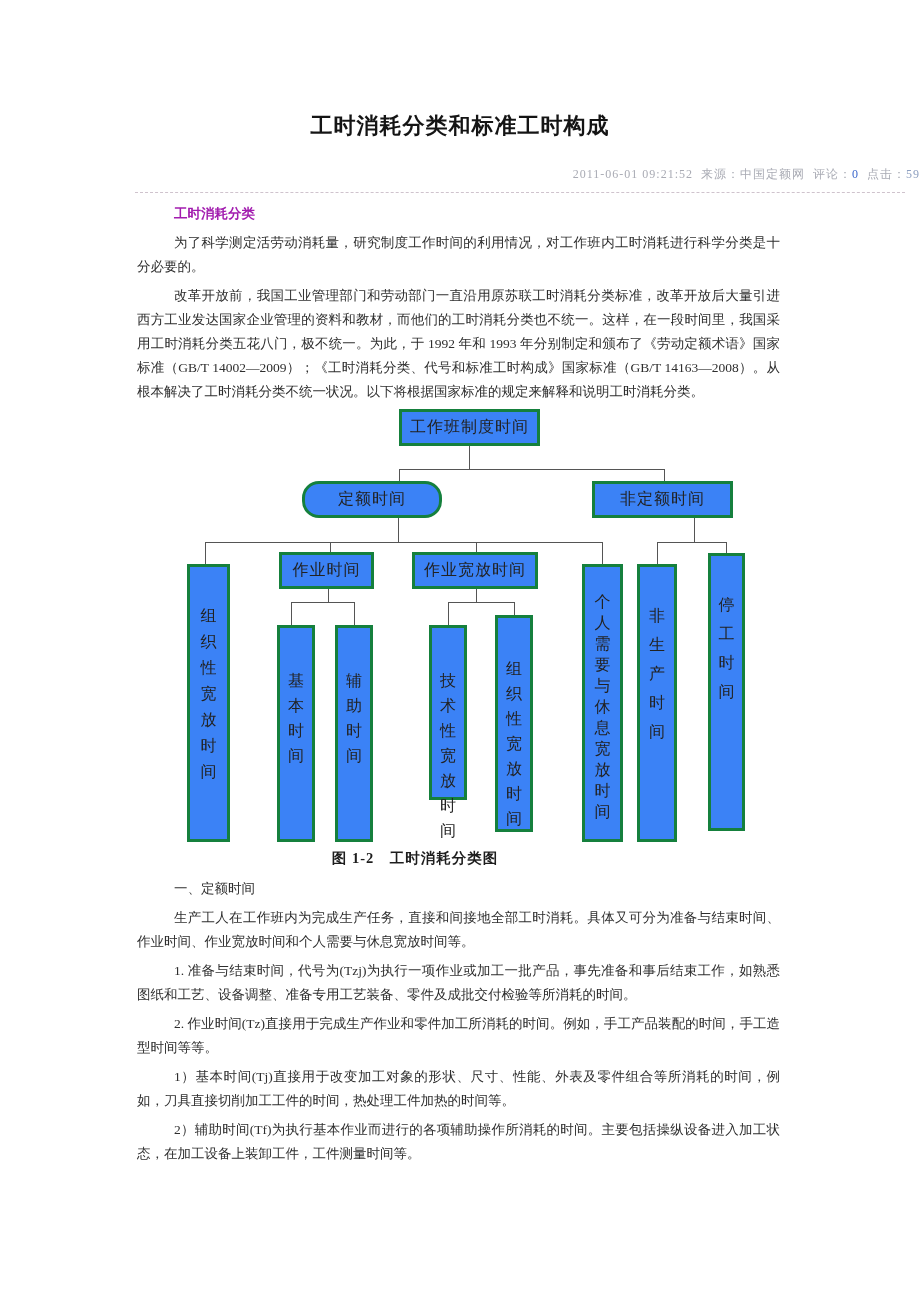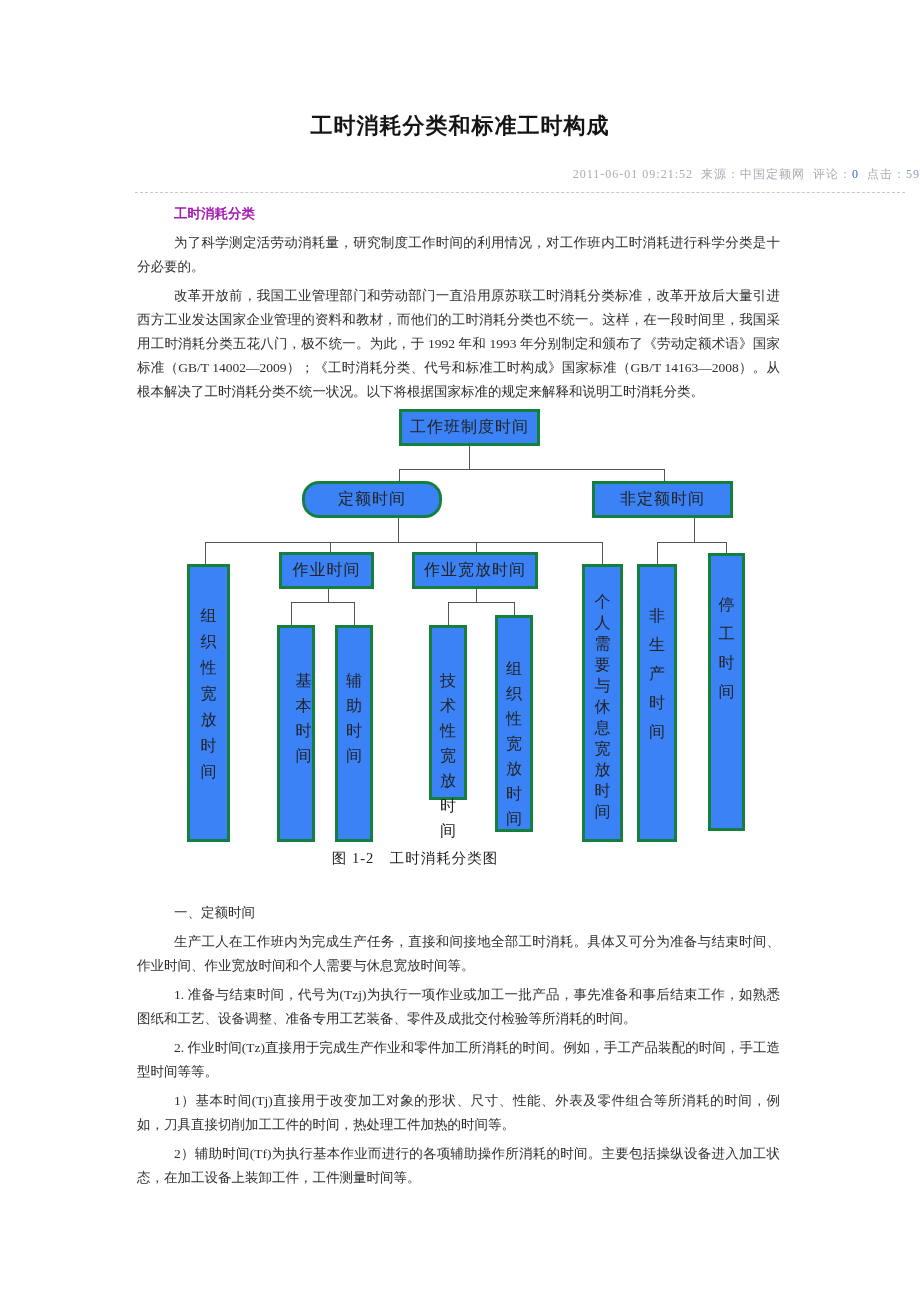--- a/index.html
+++ b/index.html
@@ -44,21 +44,21 @@
   .hbox{display:flex;align-items:center;justify-content:center;font-size:16px;letter-spacing:1px;white-space:nowrap;}
   .vbox{display:flex;justify-content:center;}
   .vt{width:17px;font-size:16px;line-height:26px;word-break:break-all;text-align:center;color:#222;}
   .vt-prep{padding-top:36px;line-height:26px;}
   .vt-personal{padding-top:24px;line-height:21px;}
   .vt-short{padding-top:34px;line-height:29px;}
   .vt-sub{padding-top:40px;line-height:25px;}
   .ln{position:absolute;background:#555;}
   .caption{
     position:absolute;left:180px;top:440px;width:470px;text-align:center;
-    font-size:14.5px;font-weight:normal;color:#1d1d1d;letter-spacing:1px;
+    font-size:14.5px;font-weight:bold;color:#1d1d1d;letter-spacing:1px;
   }
 </style>
 </head>
 <body>
 
 <div class="doc">
 
   <h1 class="title">工时消耗分类和标准工时构成</h1>
 
   <div class="meta">
@@ -125,37 +125,37 @@
     <div class="vbox" style="left:582px;top:155px;width:41px;height:278px;">
       <div class="vt vt-personal">个人需要与休息宽放时间</div>
     </div>
     <div class="vbox" style="left:637px;top:155px;width:40px;height:278px;">
       <div class="vt vt-short">非生产时间</div>
     </div>
     <div class="vbox" style="left:708px;top:144px;width:37px;height:278px;">
       <div class="vt vt-short">停工时间</div>
     </div>
 
-    <div class="vbox" style="left:277px;top:216px;width:38px;height:217px;justify-content:flex-end;">
+    <div class="vbox" style="left:277px;top:216px;width:38px;height:217px;">
       <div class="vt vt-sub">基本时间</div>
     </div>
     <div class="vbox" style="left:335px;top:216px;width:38px;height:217px;">
       <div class="vt vt-sub">辅助时间</div>
     </div>
     <div class="vbox" style="left:429px;top:216px;width:38px;height:175px;">
       <div class="vt vt-sub">技术性宽放时间</div>
     </div>
     <div class="vbox" style="left:495px;top:206px;width:38px;height:217px;align-items:center;">
       <div class="vt vt-sub">组织性宽放时间</div>
     </div>
 
     <div class="caption">图 1-2　工时消耗分类图</div>
   </div>
 
-  <div class="content" style="margin-top:24px;">
+  <div class="content" style="margin-top:0;">
     <p>一、定额时间</p>
     <p>生产工人在工作班内为完成生产任务，直接和间接地全部工时消耗。具体又可分为准备与结束时间、作业时间、作业宽放时间和个人需要与休息宽放时间等。</p>
     <p>1. 准备与结束时间，代号为(Tzj)为执行一项作业或加工一批产品，事先准备和事后结束工作，如熟悉图纸和工艺、设备调整、准备专用工艺装备、零件及成批交付检验等所消耗的时间。</p>
     <p>2. 作业时间(Tz)直接用于完成生产作业和零件加工所消耗的时间。例如，手工产品装配的时间，手工造型时间等等。</p>
     <p>1）基本时间(Tj)直接用于改变加工对象的形状、尺寸、性能、外表及零件组合等所消耗的时间，例如，刀具直接切削加工工件的时间，热处理工件加热的时间等。</p>
     <p>2）辅助时间(Tf)为执行基本作业而进行的各项辅助操作所消耗的时间。主要包括操纵设备进入加工状态，在加工设备上装卸工件，工件测量时间等。</p>
   </div>
 
 </div>
 

